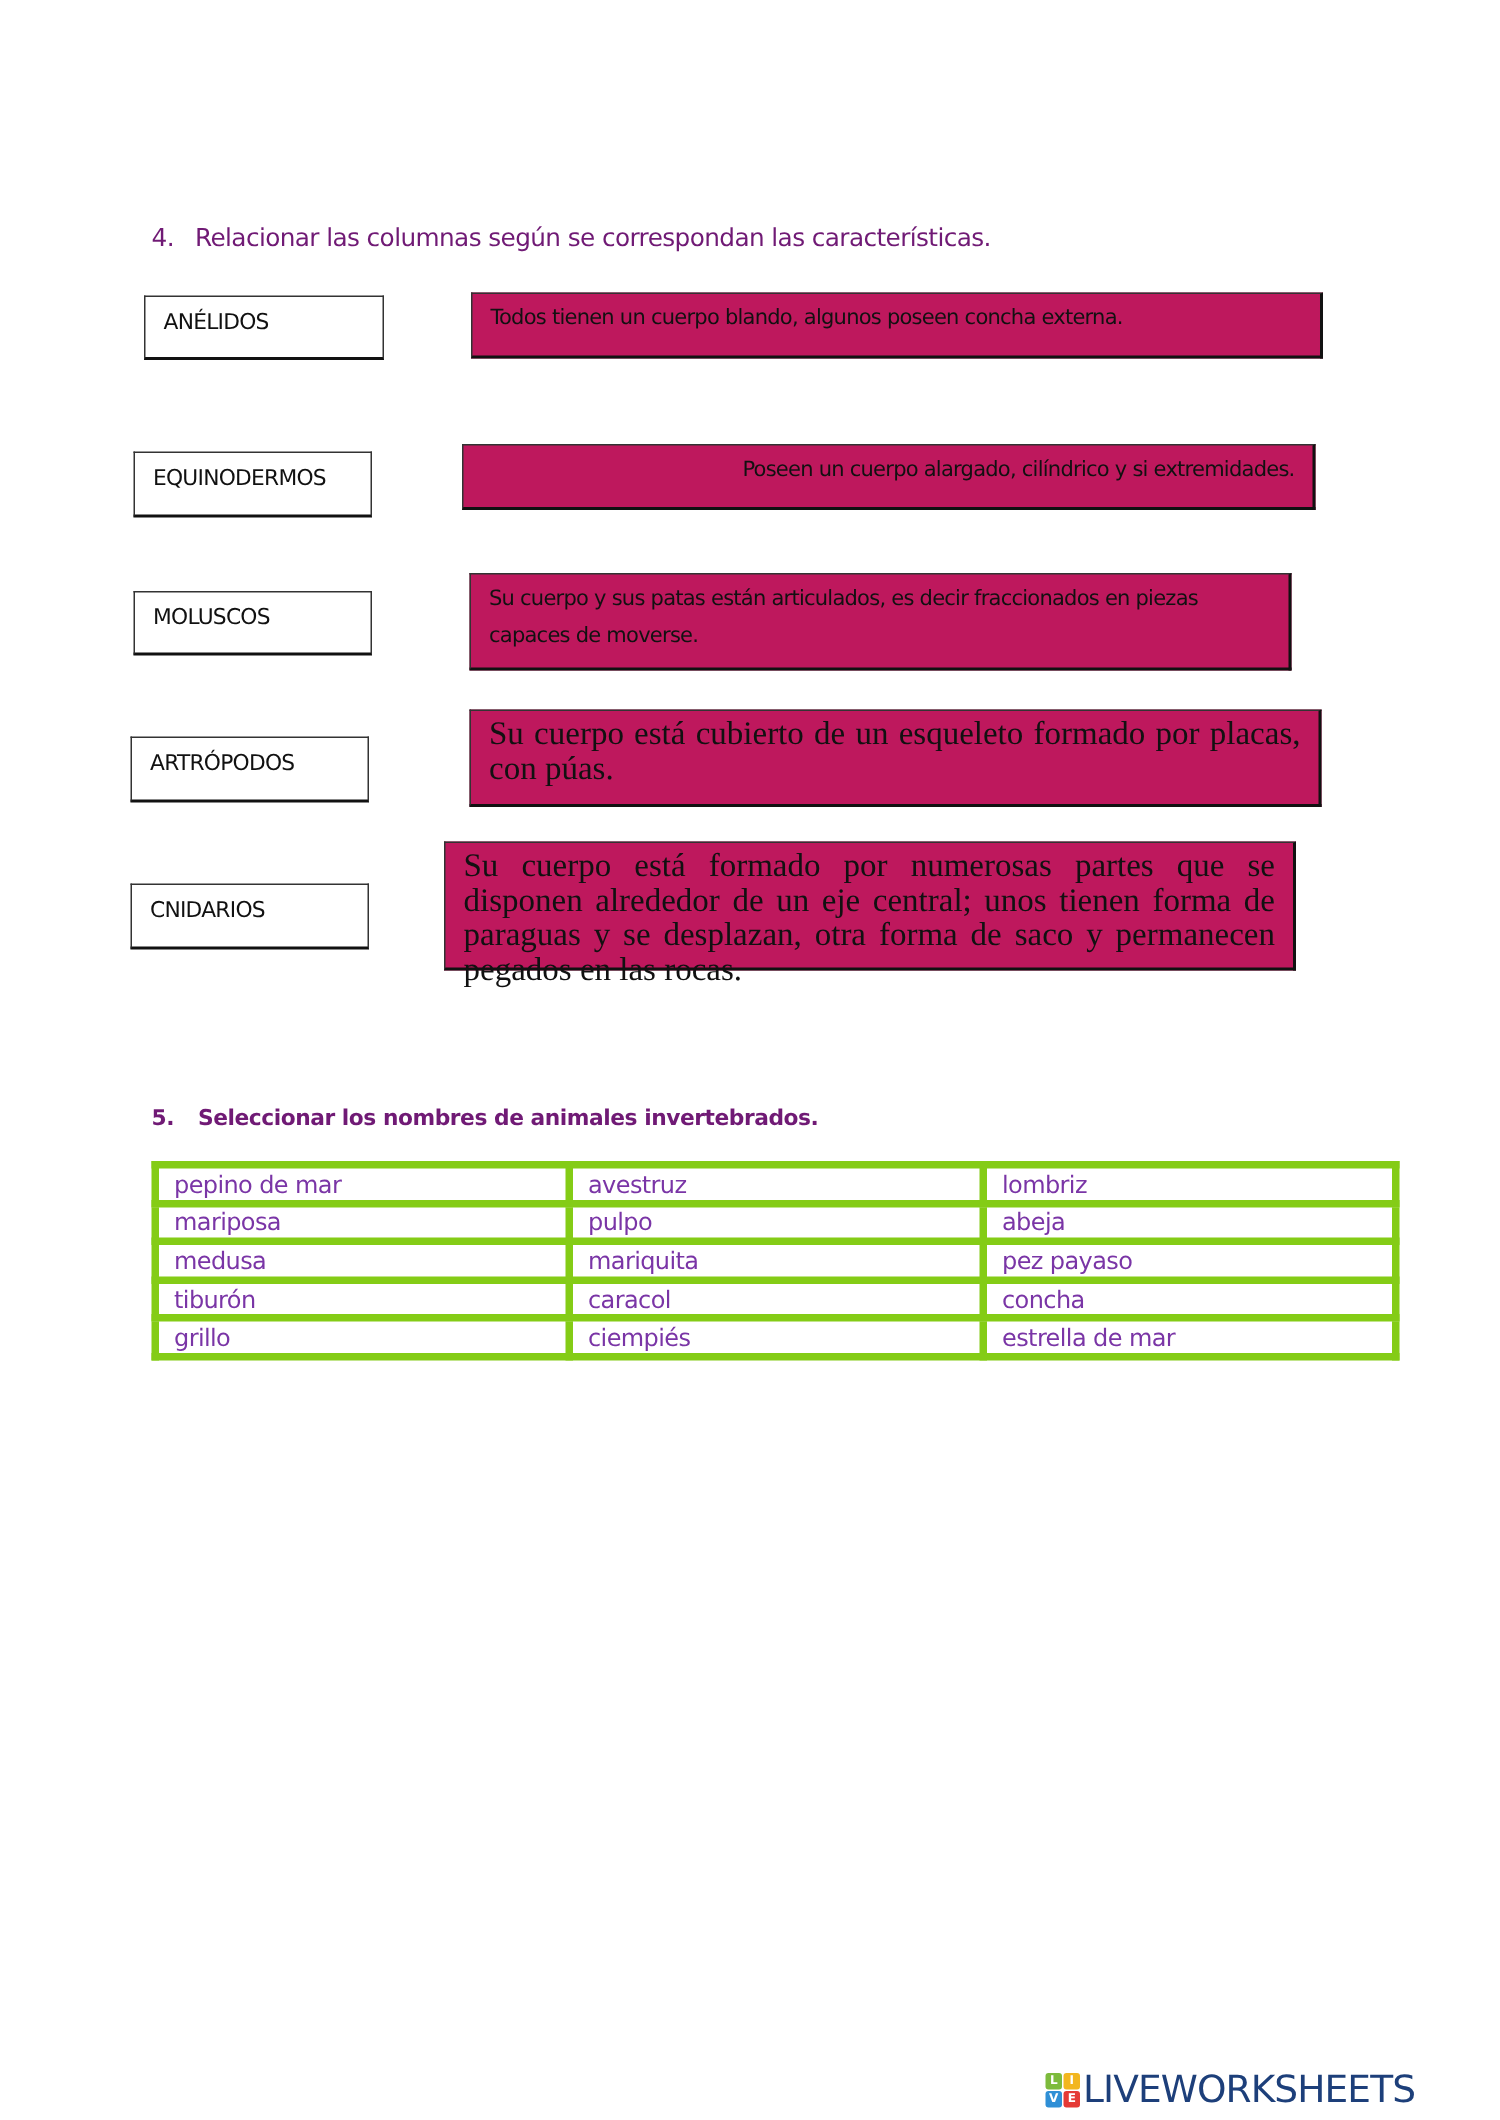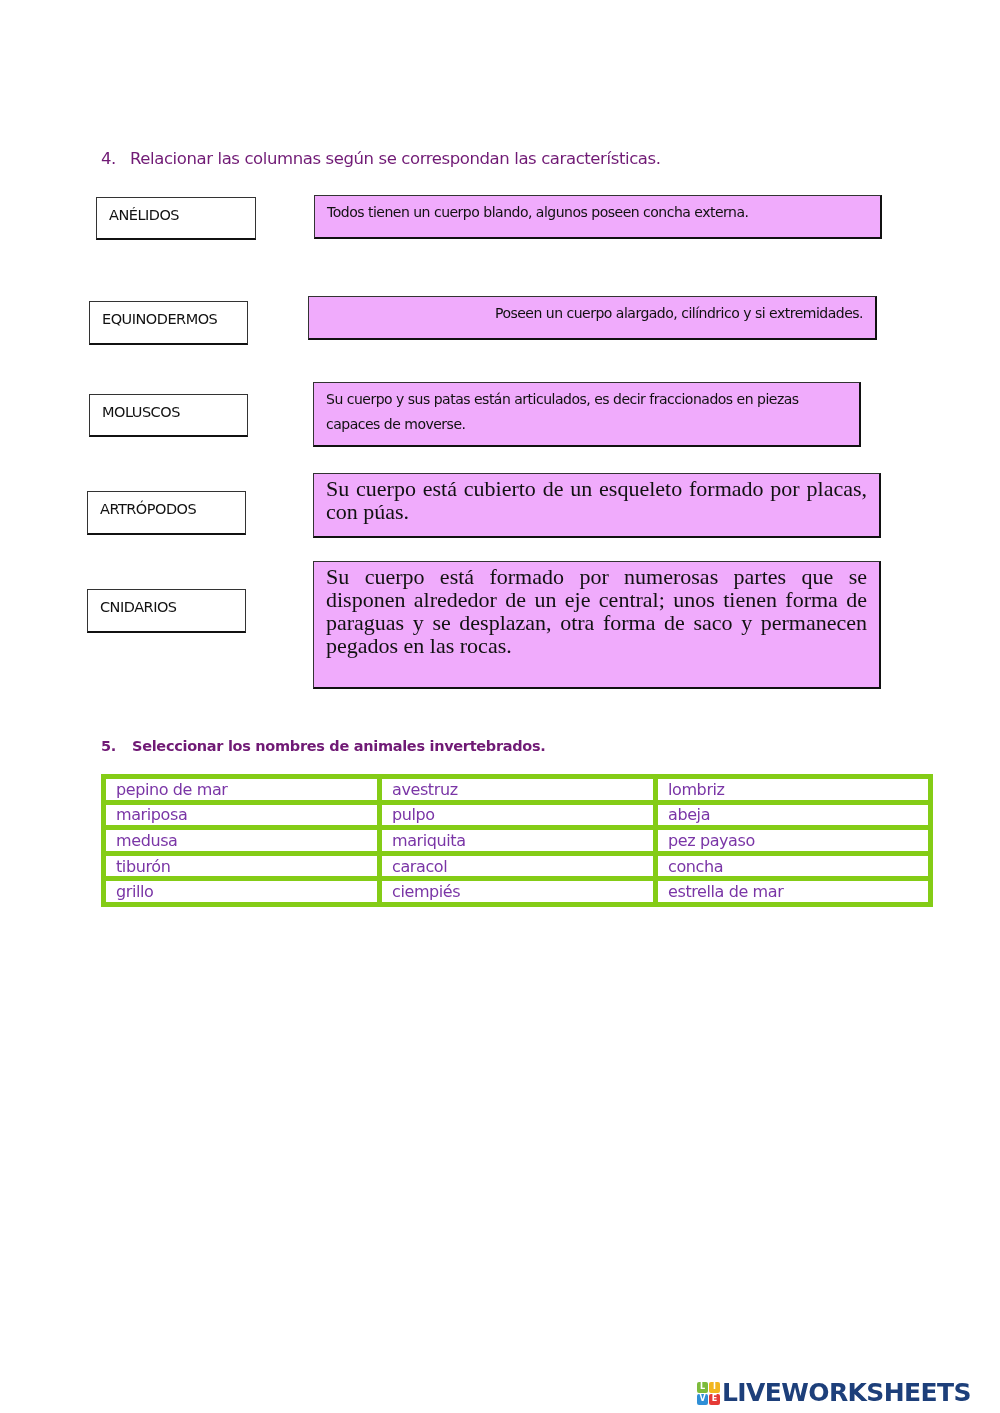--- a/index.html
+++ b/index.html
@@ -29,21 +29,21 @@
       padding-top: 9px;
       color: #111;
       cursor: grab;
     }
 
     .def-box {
       position: absolute;
       border: 1px solid #333;
       border-right: 2px solid #111;
       border-bottom: 2px solid #111;
-      background: #f0abfc;
+      background: #be185d;
       color: #111;
     }
     .def-calibri {
       font-family: "DejaVu Sans", sans-serif;
       font-size: 14px;
       letter-spacing: -0.5px;
       line-height: 25px;
       padding: 4px 12px 0 12px;
     }
     .def-arial {
@@ -99,21 +99,21 @@
       font-weight: bold;
       color: #fff;
       display: flex;
       align-items: center;
       justify-content: center;
       border-radius: 2px;
       line-height: 1;
     }
     .brand-text {
       font-family: "DejaVu Sans", sans-serif;
-      font-weight: bold;
+      font-weight: normal;
       font-size: 25px;
       color: #1d3f7a;
       letter-spacing: -0.6px;
       line-height: 28px;
     }
   </style>
 </head>
 <body>
 
 <div class="q-title q4-title">
@@ -141,21 +141,21 @@
 </div>
 <div class="def-box def-calibri" style="left:308px; top:296px; width:569px; height:44px;text-align:right;">
   <span>Poseen un cuerpo alargado, cilíndrico y si extremidades.</span>
 </div>
 <div class="def-box def-calibri" style="left:313px; top:382px; width:548px; height:65px;">
   <span>Su cuerpo y sus patas están articulados, es decir fraccionados en piezas capaces de moverse.</span>
 </div>
 <div class="def-box def-arial" style="left:313px; top:473px; width:568px; height:65px;">
   <span> Su cuerpo está cubierto de un esqueleto formado por placas, con púas.</span>
 </div>
-<div class="def-box def-arial" style="left:313px; top:561px; width:568px; height:128px;">
+<div class="def-box def-arial" style="left:296px; top:561px; width:568px; height:86px;">
   <span> Su cuerpo está formado por numerosas partes que se disponen alrededor de un eje central; unos tienen forma de paraguas y se desplazan, otra forma de saco y permanecen pegados en las rocas.</span>
 </div>
 
 <div class="q-title q5-title">
   <span class="num">5.</span><span>Seleccionar los nombres de animales invertebrados.</span>
 </div>
 
 <table class="word-table">
   <colgroup>
       <col class="c1">

